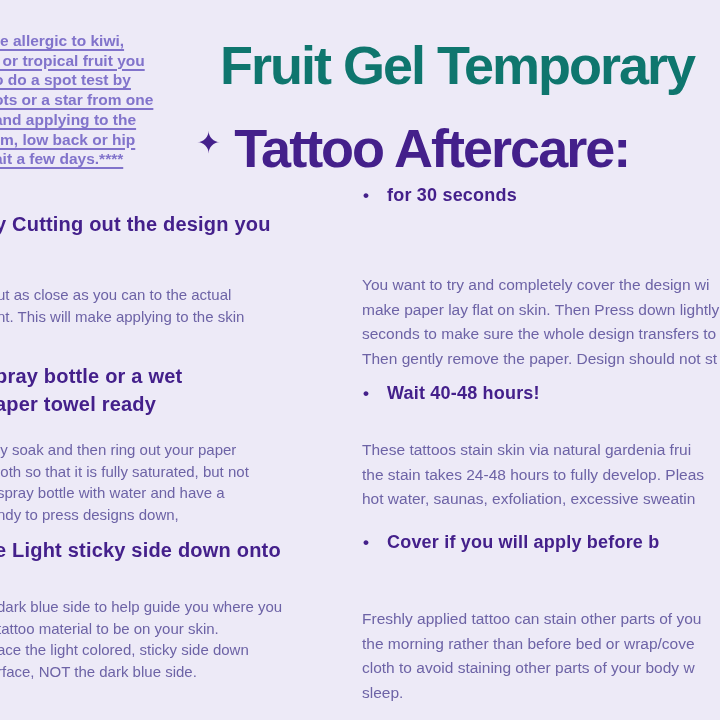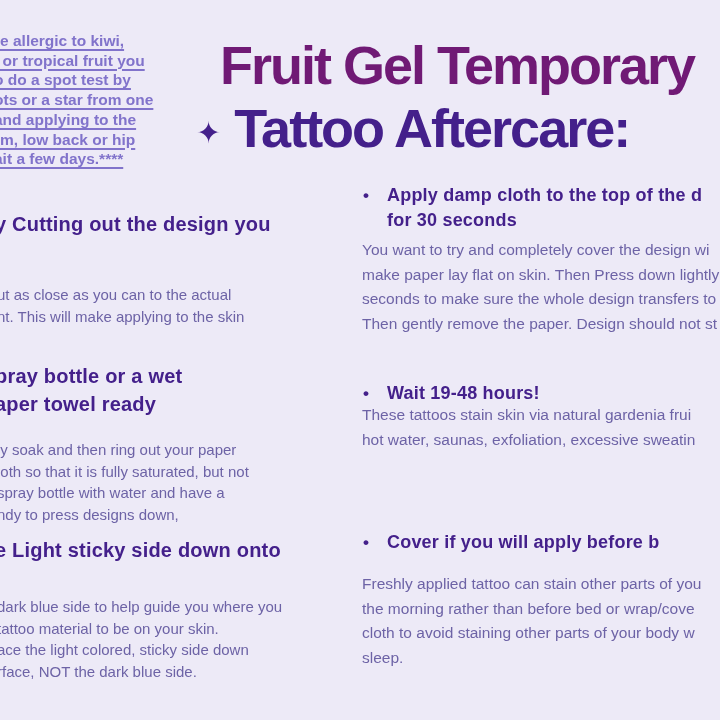--- a/index.html
+++ b/index.html
@@ -7,35 +7,35 @@
     position:relative;width:720px;height:720px;overflow:hidden;
     background:#edeaf7;
     font-family:"Liberation Sans", sans-serif;
   }
   
   .intro{position:absolute;left:-6px;top:31px;color:#8173cb;
     font-size:15.5px;font-weight:700;line-height:19.7px;}
   .intro-line{white-space:nowrap;text-decoration:underline;
     text-decoration-thickness:1.5px;text-underline-offset:3px;}
   
-  .title-line1{position:absolute;left:220px;top:34px;color:#701a75;
+  .title-line1{position:absolute;left:220px;top:34px;color:#0f766e;
     font-size:54px;font-weight:700;letter-spacing:-2px;white-space:nowrap;}
   .title-line2{position:absolute;left:196px;top:100px;display:flex;
     align-items:center;gap:13px;color:#44208b;white-space:nowrap;}
   .sparkle{font-size:30px;line-height:30px;margin-top:10px;}
-  .title2-text{font-size:54px;font-weight:700;letter-spacing:-2px;line-height:56px;}
+  .title2-text{font-size:54px;font-weight:700;letter-spacing:-2px;line-height:56px;margin-top:20px;}
   
   .lh{position:absolute;color:#44208b;font-size:20px;font-weight:700;
     line-height:28px;white-space:nowrap;letter-spacing:0.2px;}
   .lh-tight{line-height:24px;}
   .lb{position:absolute;color:#6d63a6;font-size:15px;line-height:21.7px;white-space:nowrap;}
   .rh{position:absolute;display:flex;color:#44208b;font-size:18px;font-weight:700;
     line-height:25px;white-space:nowrap;letter-spacing:0.2px;}
   .rh .bullet{width:24px;font-size:17px;}
-  .rb{position:absolute;color:#6d63a6;font-size:15.5px;line-height:24.5px;white-space:nowrap;}
+  .rb{position:absolute;color:#6d63a6;font-size:15.5px;line-height:24.5px;white-space:nowrap;margin-top:35px;}
   .clip-left{margin-left:-8px;}
 </style>
 </head>
 <body>
 
 <div class="page">
 
   <div class="intro">
     <div class="intro-line">re allergic to kiwi,</div>
     <div class="intro-line">, or tropical fruit you</div>
@@ -78,39 +78,39 @@
   <div class="lb" style="left:-3px;top:596px;">
     <div>dark blue side to help guide you where you</div>
     <div>tattoo material to be on your skin.</div>
     <div>ace the light colored, sticky side down</div>
     <div>rface, NOT the dark blue side.</div>
   </div>
 
   <div class="rh" style="left:363px;top:183px;">
     <span class="bullet">•</span>
     <div>
-      <div>Apply damp cloth to the top of the d</div>
       <div>for 30 seconds</div>
     </div>
   </div>
   <div class="rb" style="left:362px;top:238px;">
     <div>You want to try and completely cover the design wi</div>
     <div>make paper lay flat on skin. Then Press down lightly</div>
     <div>seconds to make sure the whole design transfers to</div>
     <div>Then gently remove the paper. Design should not st</div>
   </div>
 
   <div class="rh" style="left:363px;top:381px;">
     <span class="bullet">•</span>
     <div>
-      <div>Wait 19-48 hours!</div>
+      <div>Wait 40-48 hours!</div>
     </div>
   </div>
   <div class="rb" style="left:362px;top:403px;">
     <div>These tattoos stain skin via natural gardenia frui</div>
+    <div>the stain takes 24-48 hours to fully develop. Pleas</div>
     <div>hot water, saunas, exfoliation, excessive sweatin</div>
   </div>
 
   <div class="rh" style="left:363px;top:530px;">
     <span class="bullet">•</span>
     <div>
       <div>Cover if you will apply before b</div>
     </div>
   </div>
   <div class="rb" style="left:362px;top:572px;">

